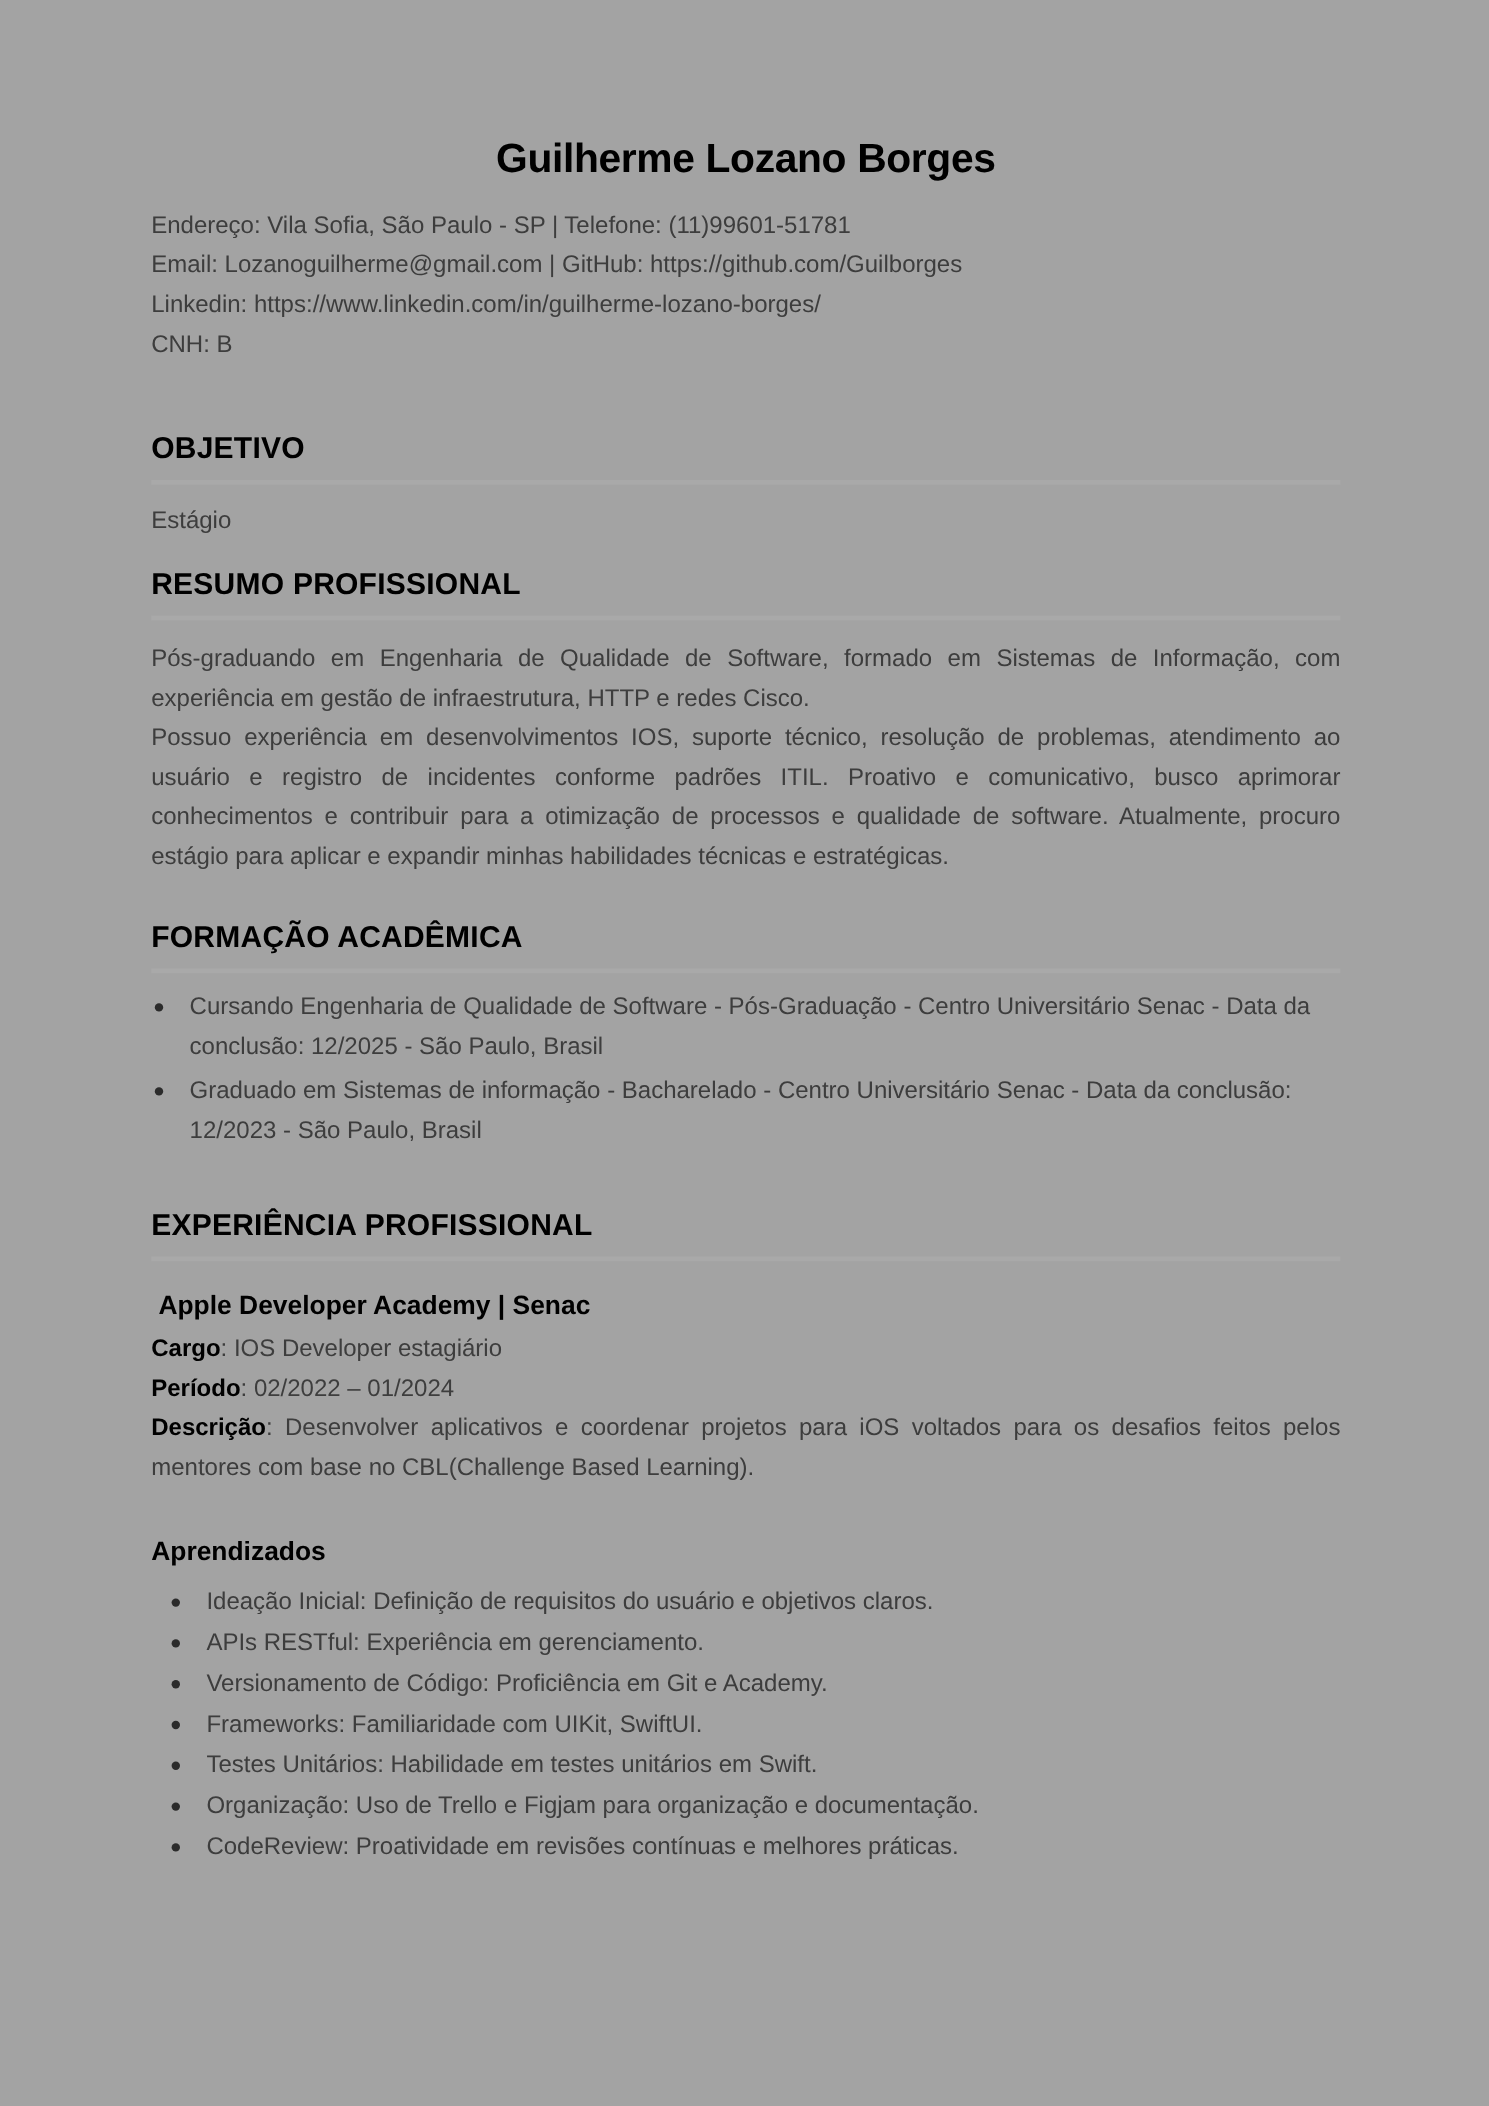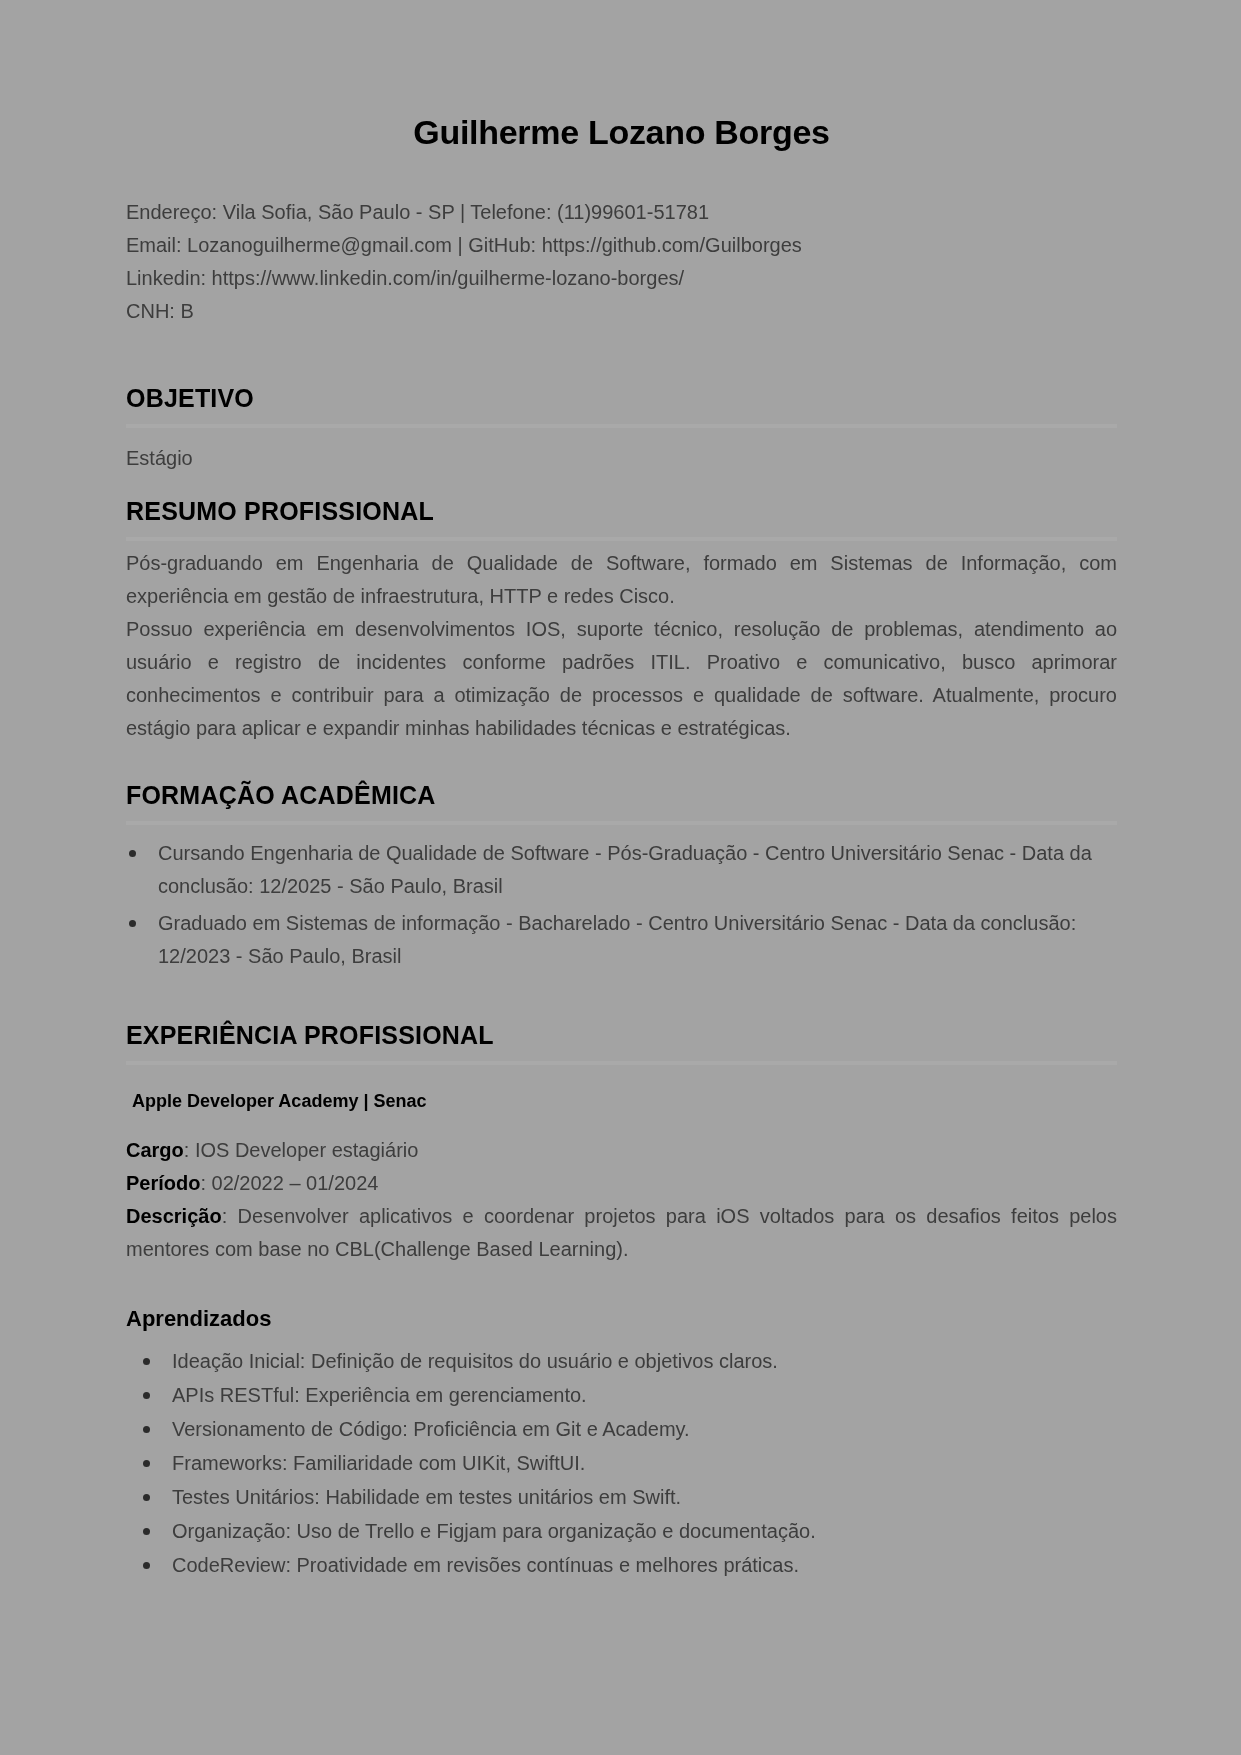--- a/index.html
+++ b/index.html
@@ -25,21 +25,21 @@
   h1.doc-title {
     margin: 0;
     text-align: center;
     font-size: 34px;
     line-height: 40px;
     font-weight: 700;
     color: #000000;
     letter-spacing: -0.3px;
   }
   .contact {
-    margin-top: 44px;
+    margin-top: 20px;
   }
   .contact-line {
     white-space: nowrap;
   }
   section { margin: 0; }
   .sec-objetivo     { margin-top: 56px; }
   .sec-resumo       { margin-top: 22px; }
   .sec-formacao     { margin-top: 36px; }
   .sec-experiencia  { margin-top: 48px; }
   h2.sec-heading {
@@ -51,21 +51,21 @@
     letter-spacing: 0.2px;
   }
   .rule {
     height: 4px;
     background: #a9a9a9;
     margin-top: 12px;
   }
   p.plain {
     margin: 14px 0 0 0;
   }
-  .paras { margin-top: 6px; }
+  .paras { margin-top: 16px; }
   .paras p {
     margin: 0;
     text-align: justify;
   }
   ul.doc-list {
     list-style: none;
     margin: 12px 0 0 0;
     padding: 0;
   }
   ul.doc-list li {
@@ -77,23 +77,23 @@
     content: '';
     position: absolute;
     left: 3px;
     top: 13px;
     width: 7px;
     height: 7px;
     border-radius: 50%;
     background: #2b2b2b;
   }
   h3.company {
-    margin: 20px 0 16px 0;
+    margin: 20px 0 4px 0;
     padding-left: 6px;
-    font-size: 18px;
+    font-size: 22px;
     line-height: 33px;
     font-weight: 700;
     color: #000000;
   }
   .fields { }
   .fields p.field {
     margin: 0;
     text-align: justify;
   }
   .fields .lbl {

